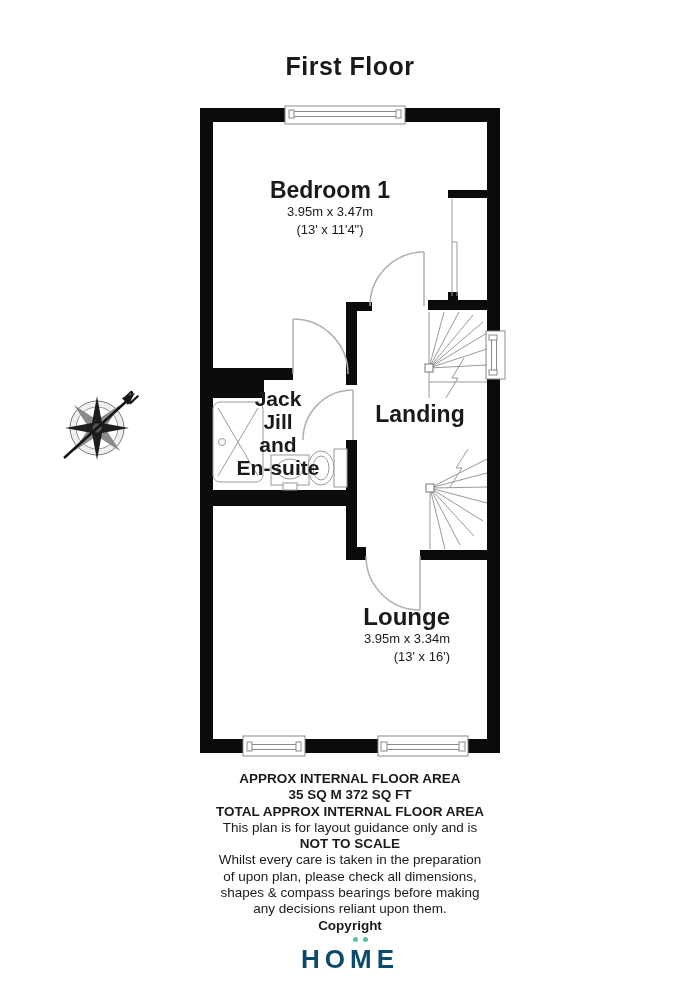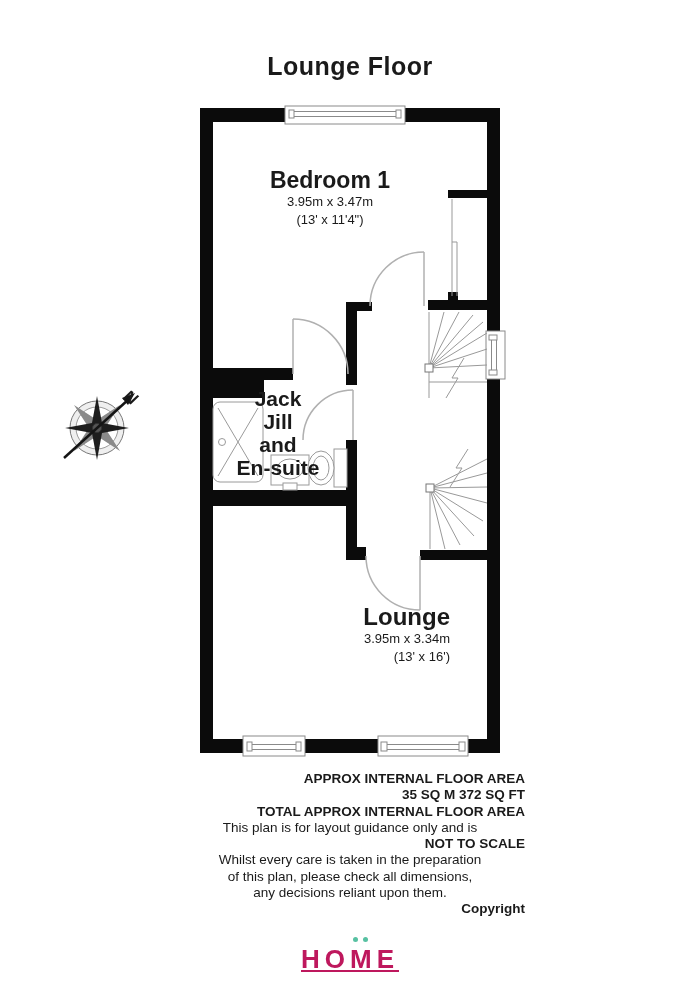--- a/index.html
+++ b/index.html
@@ -5,27 +5,27 @@
   html,body{margin:0;padding:0;background:#fff;}
   .page{
     position:relative; width:700px; height:990px; background:#ffffff;
     font-family:"Liberation Sans", sans-serif; color:#1a1a1a; overflow:hidden;
   }
   .abs{position:absolute;}
   .ctr{text-align:center;}
   .page-title{left:175px; top:52px; width:350px; font-size:25px; font-weight:bold; letter-spacing:.5px;}
   .room-label .room-title{font-size:23px; font-weight:bold; line-height:25px;}
   .room-label .room-dims{font-size:13px; line-height:18px;}
-  .bedroom-label{left:230px; top:168px; width:200px;}
+  .bedroom-label{left:230px; top:178px; width:200px;}
   .lounge-label{left:250px; top:604px; width:200px;text-align:right;}
   .lounge-label .room-title{font-size:24px; line-height:26px;}
   .landing-label{left:345px; top:401px; width:150px; font-size:23px; font-weight:bold;}
   .ensuite-label{left:203px; top:387px; width:150px; font-size:21px; font-weight:bold; line-height:23px;}
   .disclaimer{left:175px; top:771px; width:350px; font-size:13.5px; line-height:16.3px;}
-  .disclaimer .b{font-weight:bold;text-align:right;}
+  .disclaimer .b{font-weight:bold;}
   .logo-row{left:0; top:944px; width:700px;}
   .home-logo{position:relative; display:inline-block; font-size:26px; font-weight:bold; letter-spacing:5px; color:#57c1a2;}
   .logo-dots{position:absolute; top:-7px; left:52px; width:5px; height:5px; border-radius:50%; background:#57c1a2; box-shadow:10px 0 0 #57c1a2;}
   .north-label{left:124px; top:388px; font-size:17px; font-weight:bold; font-style:italic; transform:rotate(35deg);}
   svg{display:block;}
 </style>
 </head>
 <body>
 
 <div class="page">
@@ -162,56 +162,58 @@
       <circle cx="97" cy="428" r="27" fill="#efefef" stroke="#777777"></circle>
       <circle cx="97" cy="428" r="21" fill="#ffffff" stroke="#9a9a9a"></circle>
       <path d="M120,405 L105,428 L120,451 L97,436 L74,451 L89,428 L74,405 L97,420 Z" fill="#8a8a8a"></path>
       <path d="M97,396 L102,423 L129,428 L102,433 L97,460 L92,433 L65,428 L92,423 Z" fill="#1d1d1d"></path>
       <circle cx="97" cy="428" r="4.5" fill="#555555" stroke="#333333"></circle>
       <line x1="64" y1="458" x2="129" y2="399" stroke="#151515" stroke-width="2.5"></line>
       <polygon points="135,393 122,398 128,405" fill="#151515"></polygon>
     </g>
   </svg>
 
-  <div class="abs ctr page-title">Lounge Floor</div>
+  <div class="abs ctr page-title">First Floor</div>
 
   <div class="abs north-label">N</div>
 
   <div class="abs ctr room-label bedroom-label">
     <div class="room-title">Bedroom 1</div>
     <div class="room-dims">3.95m x 3.47m</div>
     <div class="room-dims">(13' x 11'4")</div>
   </div>
 
   <div class="abs ctr ensuite-label">
     <div>Jack</div>
     <div>Jill</div>
     <div>and</div>
     <div>En-suite</div>
   </div>
 
+  <div class="abs ctr landing-label">Landing</div>
 
   <div class="abs ctr room-label lounge-label">
     <div class="room-title">Lounge</div>
     <div class="room-dims">3.95m x 3.34m</div>
     <div class="room-dims">(13' x 16')</div>
   </div>
 
   <div class="abs ctr disclaimer">
     <div class="b">APPROX INTERNAL FLOOR AREA</div>
     <div class="b">35 SQ M 372 SQ FT</div>
     <div class="b">TOTAL APPROX INTERNAL FLOOR AREA</div>
     <div>This plan is for layout guidance only and is</div>
     <div class="b">NOT TO SCALE</div>
     <div>Whilst every care is taken in the preparation</div>
-    <div>of this plan, please check all dimensions,</div>
+    <div>of upon plan, please check all dimensions,</div>
+    <div>shapes &amp; compass bearings before making</div>
     <div>any decisions reliant upon them.</div>
     <div class="b">Copyright</div>
   </div>
 
   <div class="abs ctr logo-row">
-    <span class="home-logo" style="color: #be185d; text-decoration: underline;">
+    <span class="home-logo" style="color: #0c4a6e;">
       <span>HOME</span>
       <span class="logo-dots"></span>
     </span>
   </div>
 
 </div>
 
 </body></html>

